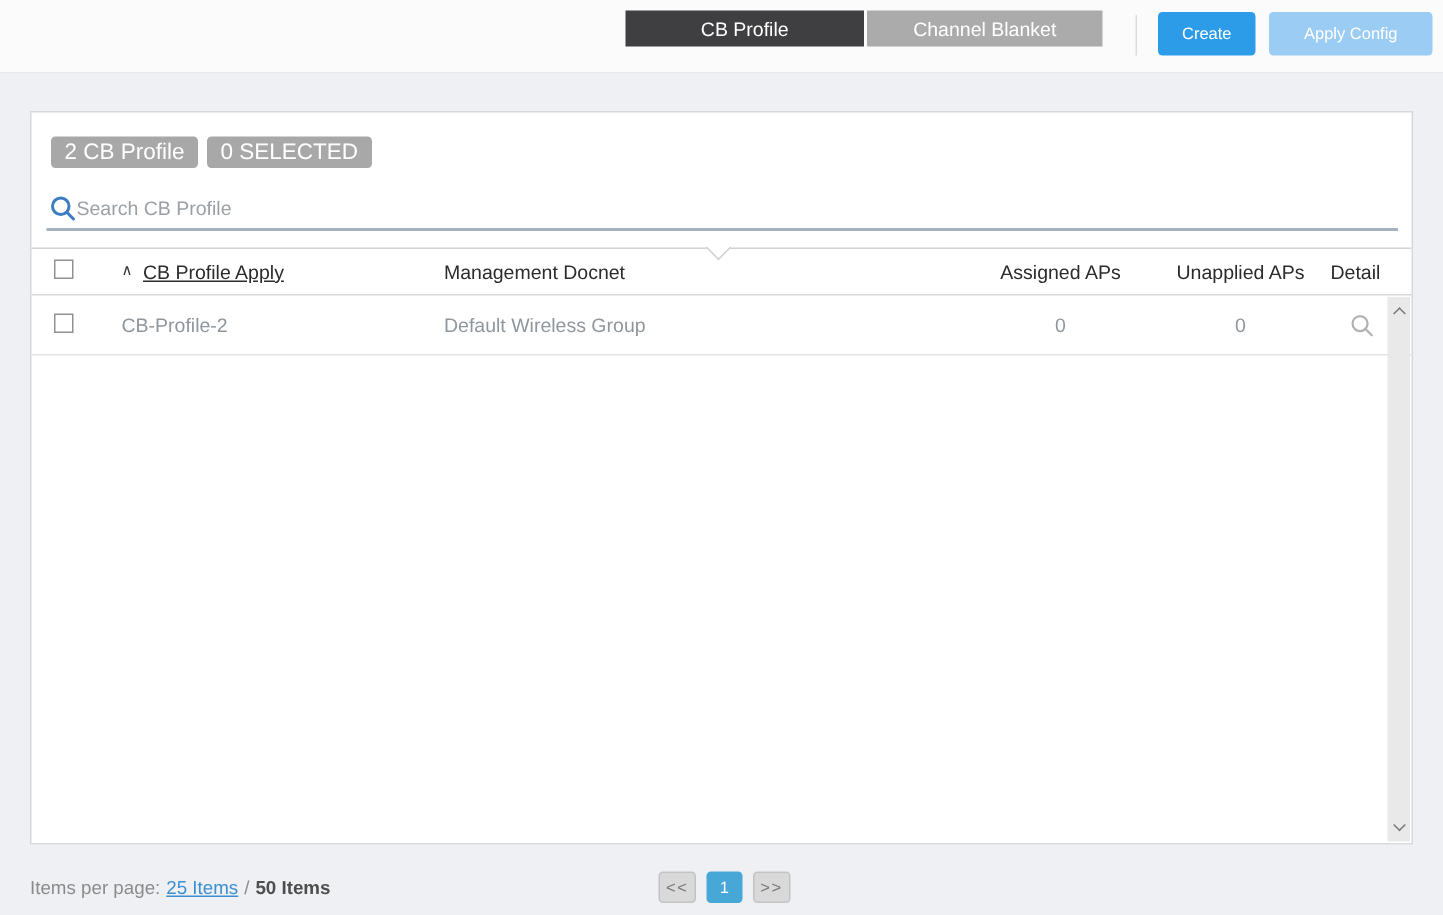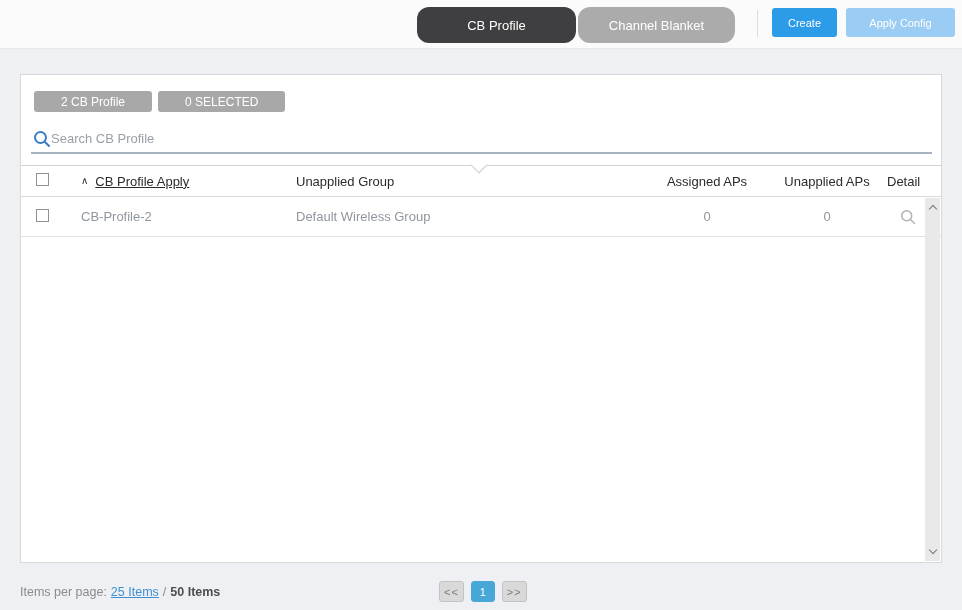--- a/index.html
+++ b/index.html
@@ -11,43 +11,43 @@
     position: relative;
   }
 
   
   .topbar {
     position: absolute; left: 0; top: 0; width: 962px; height: 49px;
     background: #fbfbfb; border-bottom: 1px solid #e8e8e8;
   }
   .tab-group { position: absolute; left: 417px; top: 7px; display: flex; gap: 2px; }
   .tab {
-    height: 36px; display: flex; align-items: center; justify-content: center;
-    color: #ffffff; font-size: 13px; cursor: pointer; border-radius: 12px; text-align: center;
+    height: 24px; display: flex; align-items: center; justify-content: center;
+    color: #ffffff; font-size: 13px; cursor: pointer; border-radius: 0; text-align: center;
   }
   .tab-active { width: 159px; background: #3f3f41; }
   .tab-inactive { width: 157px; background: #ababab; }
   .topbar-vdivider {
     position: absolute; left: 757px; top: 10px; width: 1px; height: 27px; background: #dcdcdc;
   }
   .btn { border: none; border-radius: 3px; font-size: 11px; color: #fff;
          font-family: "Liberation Sans", sans-serif; cursor: pointer;
          display: flex; align-items: center; justify-content: center; }
   .btn-create { position: absolute; left: 772px; top: 8px; width: 65px; height: 29px; background: #2d9ce8; }
   .btn-apply  { position: absolute; left: 846px; top: 8px; width: 109px; height: 29px; background: #9bccf3; }
 
   
   .card {
     position: absolute; left: 20px; top: 74px; width: 922px; height: 489px;
     background: #ffffff; border: 1px solid #d6d8da;
   }
   .badge-row { position: absolute; left: 13px; top: 16px; display: flex; gap: 6px; }
   .badge {
-    background: #a8a8a8; color: #ffffff; font-size: 12px; border-radius: 3px;
-    height: 21px; display: flex; align-items: center; padding: 0 27px;
+    background: #a8a8a8; color: #ffffff; font-size: 15px; border-radius: 3px;
+    height: 21px; display: flex; align-items: center; padding: 0 9px;
   }
 
   .search-wrap { position: absolute; left: 10px; top: 50px; width: 901px; height: 29px;
                  border-bottom: 2px solid #a6b2c0; display: flex; align-items: center; }
   .search-icon { width: 18px; height: 18px; margin-left: 2px; flex: 0 0 auto; }
   .search-input {
     border: none; outline: none; flex: 1; margin-left: 0; font-size: 13px;
     font-family: "Liberation Sans", sans-serif; color: #555; background: transparent;
   }
   .search-input::placeholder { color: #9aa0a6; opacity: 1; }
@@ -142,21 +142,21 @@
   </div>
 
   <div class="header-row grid-cols">
     <div class="cell-check">
       <span class="checkbox"></span>
     </div>
     <div class="name-head">
       <span class="sort-caret">∧</span>
       <span class="col-sortable">CB Profile Apply</span>
     </div>
-    <div>Unapplied Group</div>
+    <div>Management Docnet</div>
     <div class="cell-center">Assigned APs</div>
     <div class="cell-center">Unapplied APs</div>
     <div class="cell-detail-head">Detail</div>
   </div>
 
   <div class="rows" id="rows-container">
 
     <div class="row grid-cols">
       <div class="cell-check">
         <span class="checkbox"></span>

